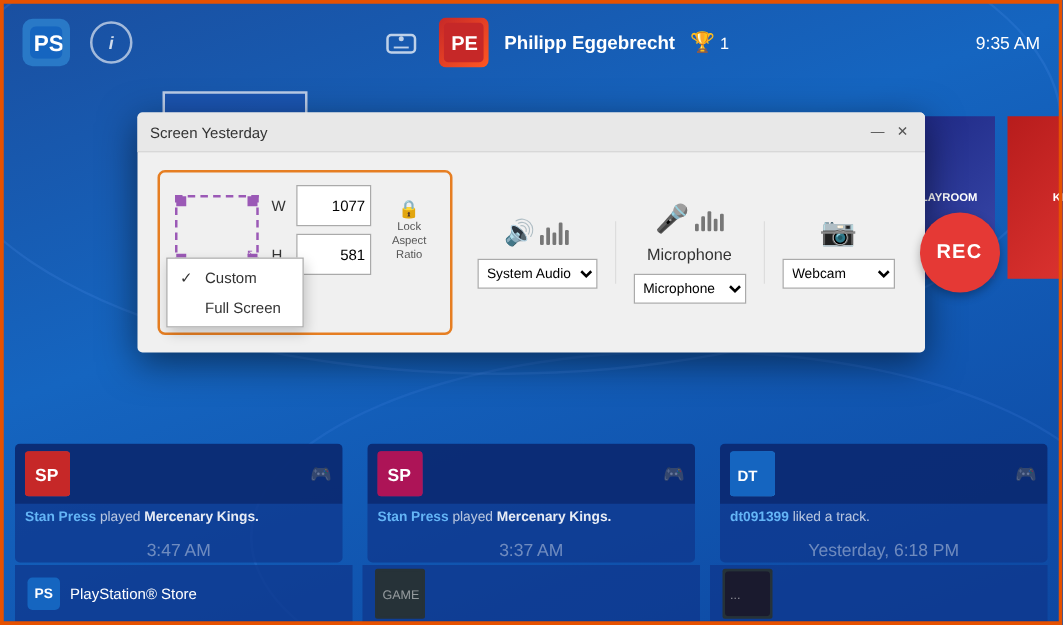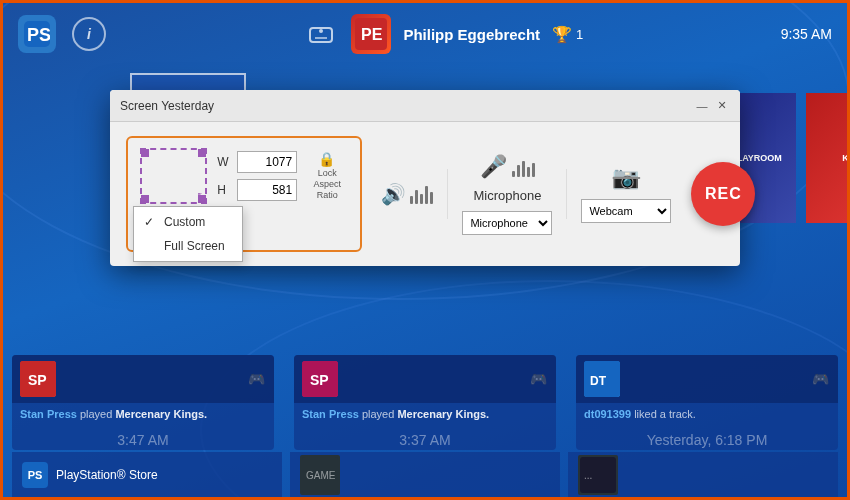--- a/index.html
+++ b/index.html
@@ -492,21 +492,21 @@
     }
 
     .wh-label {
       font-size: 12px;
       color: #333;
       width: 14px;
     }
 
     .wh-input {
       width: 60px;
-      height: 22px;
+      height: 33px;
       border: 1px solid #aaa;
       background: white;
       font-size: 12px;
       padding: 2px 4px;
       text-align: right;
     }
 
     .bottom-row {
       display: flex;
       align-items: center;
@@ -890,20 +890,23 @@
         <div class="audio-icon-row">
           <span class="audio-icon">🔊</span>
           <div class="audio-bars">
             <div class="audio-bar" style="height:8px;"></div>
             <div class="audio-bar" style="height:14px;"></div>
             <div class="audio-bar" style="height:10px;"></div>
             <div class="audio-bar" style="height:18px;"></div>
             <div class="audio-bar" style="height:12px;"></div>
           </div>
         </div>
+        <select class="audio-select">
+          <option>System Audio</option>
+        </select>
       </div>
 
       <div class="audio-sep"></div>
 
       <div class="audio-panel">
         <div class="audio-icon-row">
           <span class="mic-icon">🎤</span>
           <div class="audio-bars">
             <div class="audio-bar" style="height:6px;"></div>
             <div class="audio-bar" style="height:12px;"></div>

